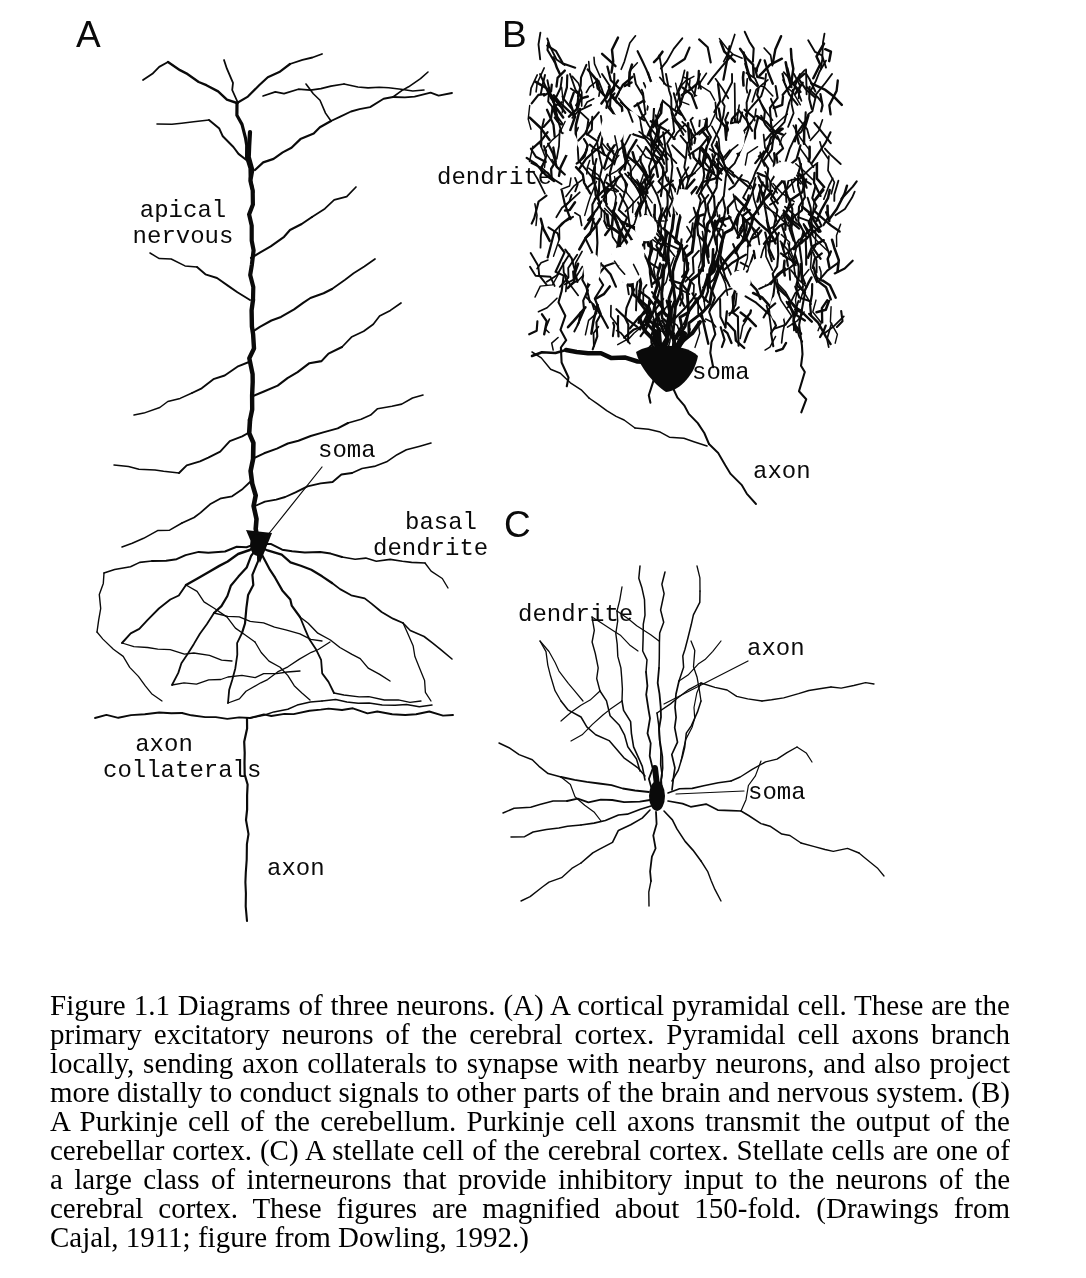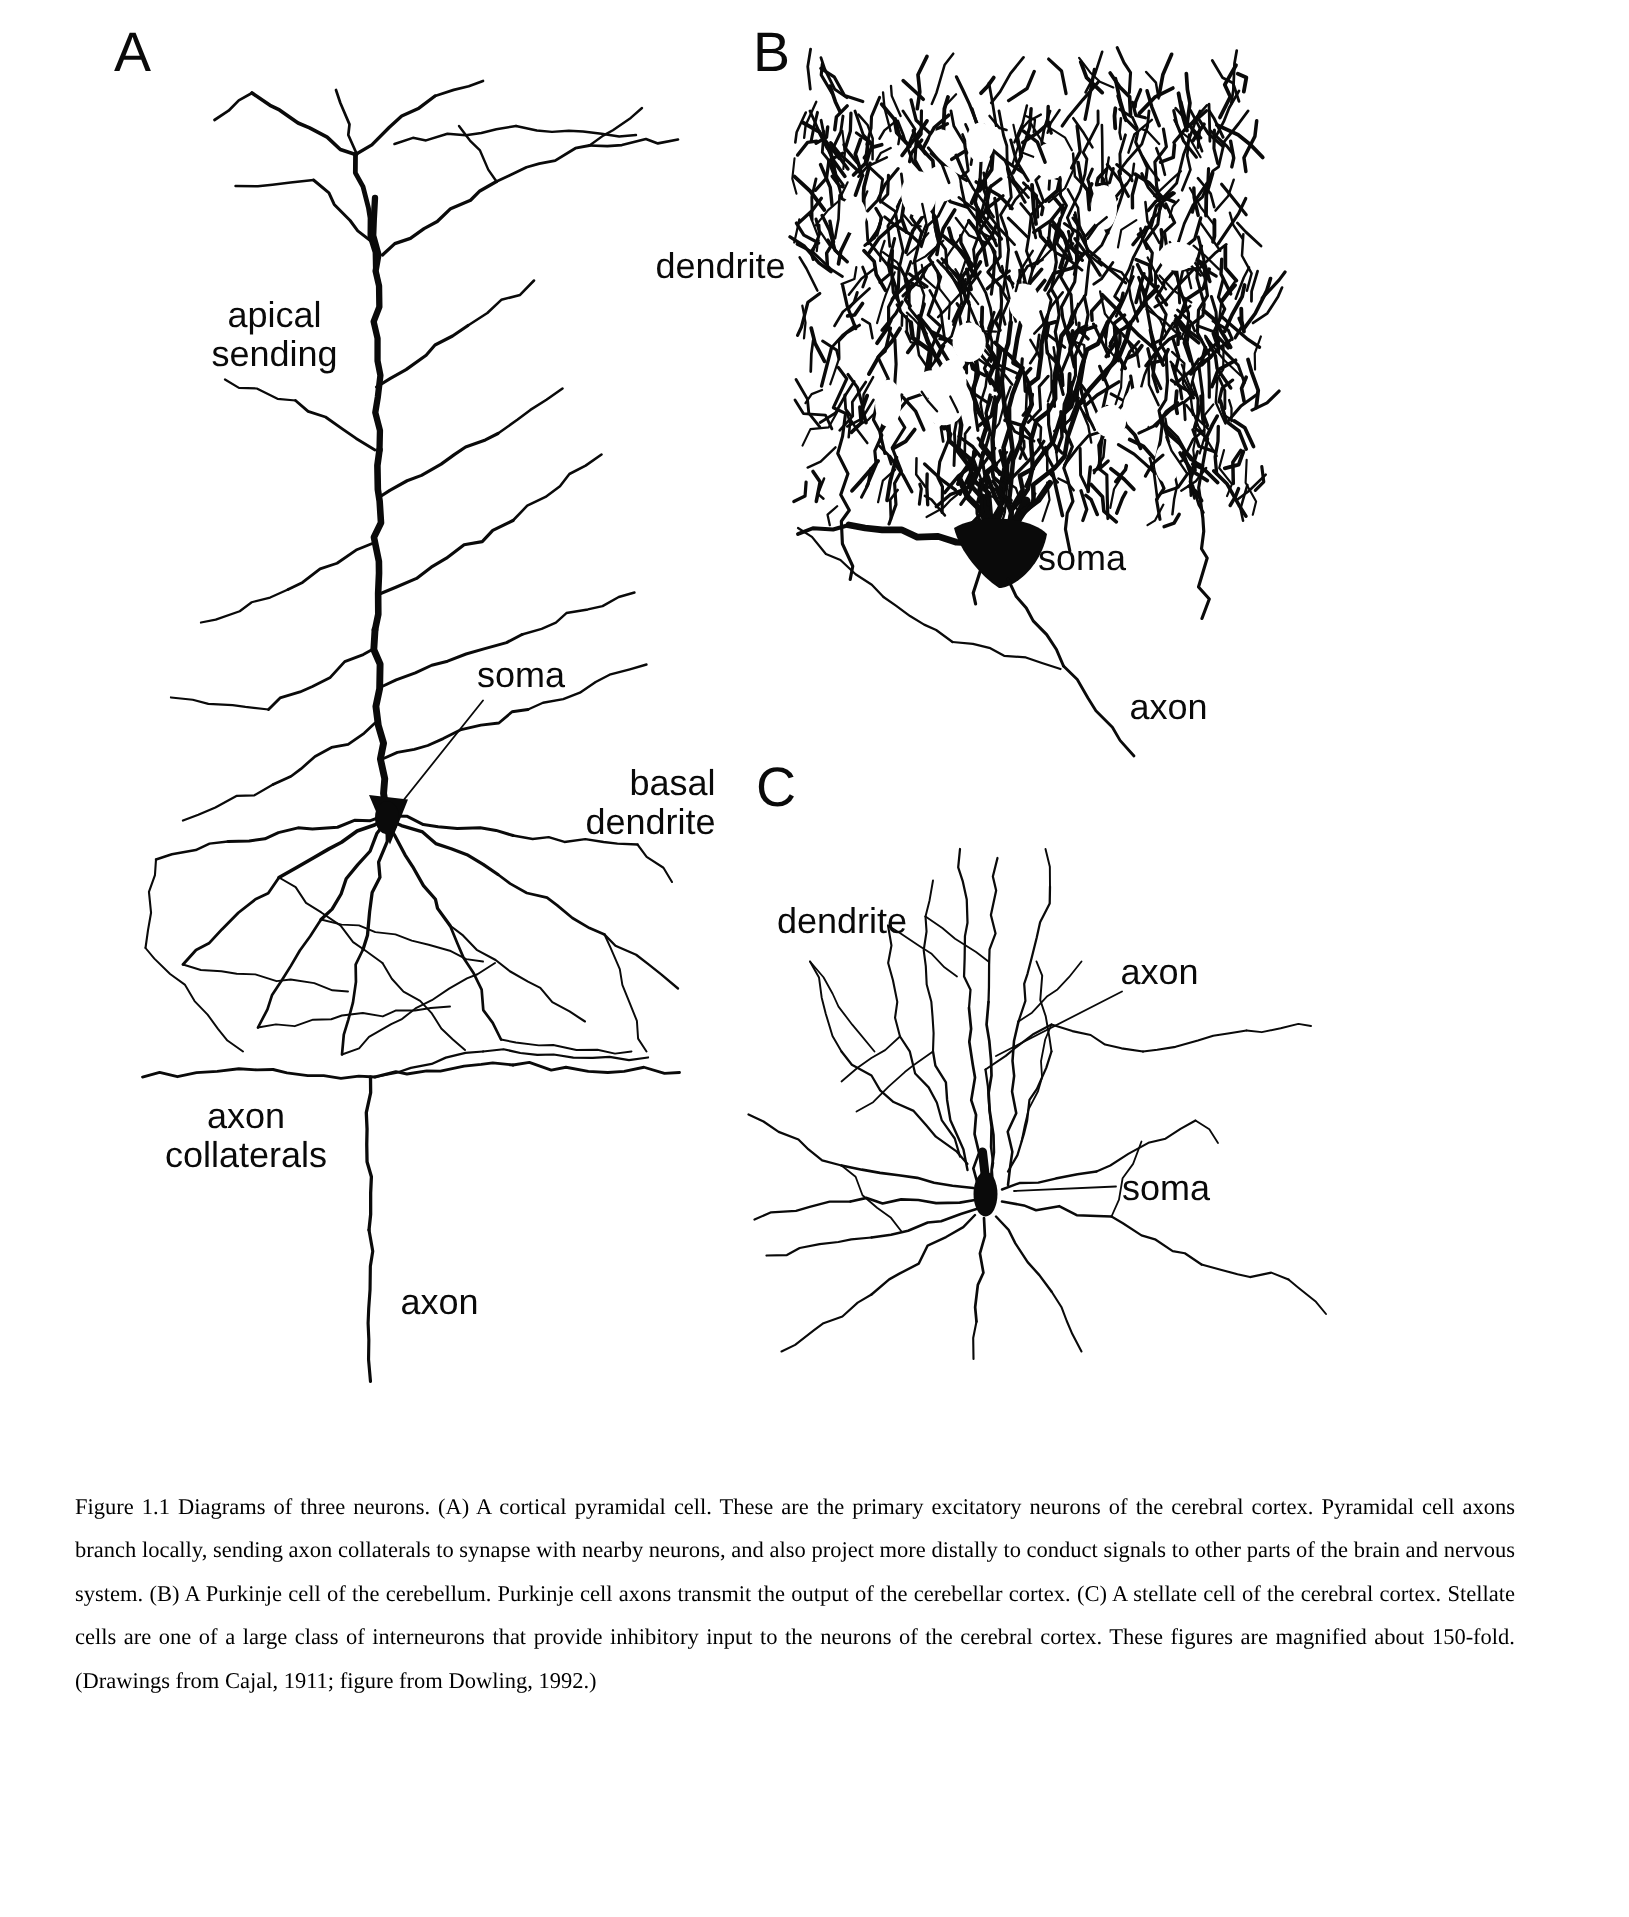--- a/index.html
+++ b/index.html
@@ -14,26 +14,27 @@
   .fig svg{position:absolute;left:0;top:0;}
   .letter{
     position:absolute;
     font-size:37px;line-height:1;font-weight:400;color:#0a0a0a;
     letter-spacing:0;
   }
   .lbl{
     position:absolute;
     font-size:24px;line-height:26px;color:#0a0a0a;
     white-space:pre-line;
+    font-family:Liberation Mono, monospace;
   }
   .lbl.center{text-align:center;}
   .caption{
     position:absolute;left:50px;top:991px;width:960px;
     font-family:"Liberation Serif",serif;
-    font-size:15px;line-height:29px;color:#000;
+    font-size:29px;line-height:29px;color:#000;
     text-align:justify;
   }
 </style>
 </head>
 <body>
 
 <div class="page">
 
   <div class="fig">
     <svg id="neurons" width="1086" height="960" viewBox="0 0 1086 960">
@@ -864,21 +865,21 @@
         <path d="M600.0 691.0 L590.1 700.1 L580.9 705.3 L571.7 711.8 L561.0 721.0" fill="none" stroke="#0a0a0a" stroke-width="1.2" stroke-linecap="round" stroke-linejoin="round"></path>
         <path d="M679.0 681.0 L688.0 675.1 L698.2 664.1 L705.0 659.6 L712.8 651.3 L721.0 641.0" fill="none" stroke="#0a0a0a" stroke-width="1.2" stroke-linecap="round" stroke-linejoin="round"></path>
         <path d="M748.0 661.0 L664.0 704.0" fill="none" stroke="#0a0a0a" stroke-width="1.2" stroke-linecap="round" stroke-linejoin="round"></path>
         <path d="M676.0 794.0 L744.0 791.0" fill="none" stroke="#0a0a0a" stroke-width="1.2" stroke-linecap="round" stroke-linejoin="round"></path>
         <path d="M655.0 768.0 L656.6 782.0 L657.0 796.0" fill="none" stroke="#0a0a0a" stroke-width="6" stroke-linecap="round" stroke-linejoin="round"></path>
         <ellipse cx="657" cy="796" rx="8" ry="15" fill="#0a0a0a"></ellipse>
       </svg>
 
     <div class="letter" style="left:76px;top:16px;">A</div>
     <div class="lbl center" style="left:118px;top:198px;width:130px;">apical
-sending</div>
+nervous</div>
     <div class="lbl" style="left:318px;top:438px;">soma</div>
     <div class="lbl center" style="left:373px;top:510px;width:104px;text-align:right;">basal
 dendrite</div>
     <div class="lbl center" style="left:103px;top:732px;width:122px;">axon
 collaterals</div>
     <div class="lbl" style="left:267px;top:856px;">axon</div>
 
     <div class="letter" style="left:502px;top:16px;">B</div>
     <div class="lbl" style="left:437px;top:165px;">dendrite</div>
     <div class="lbl" style="left:692px;top:360px;">soma</div>

